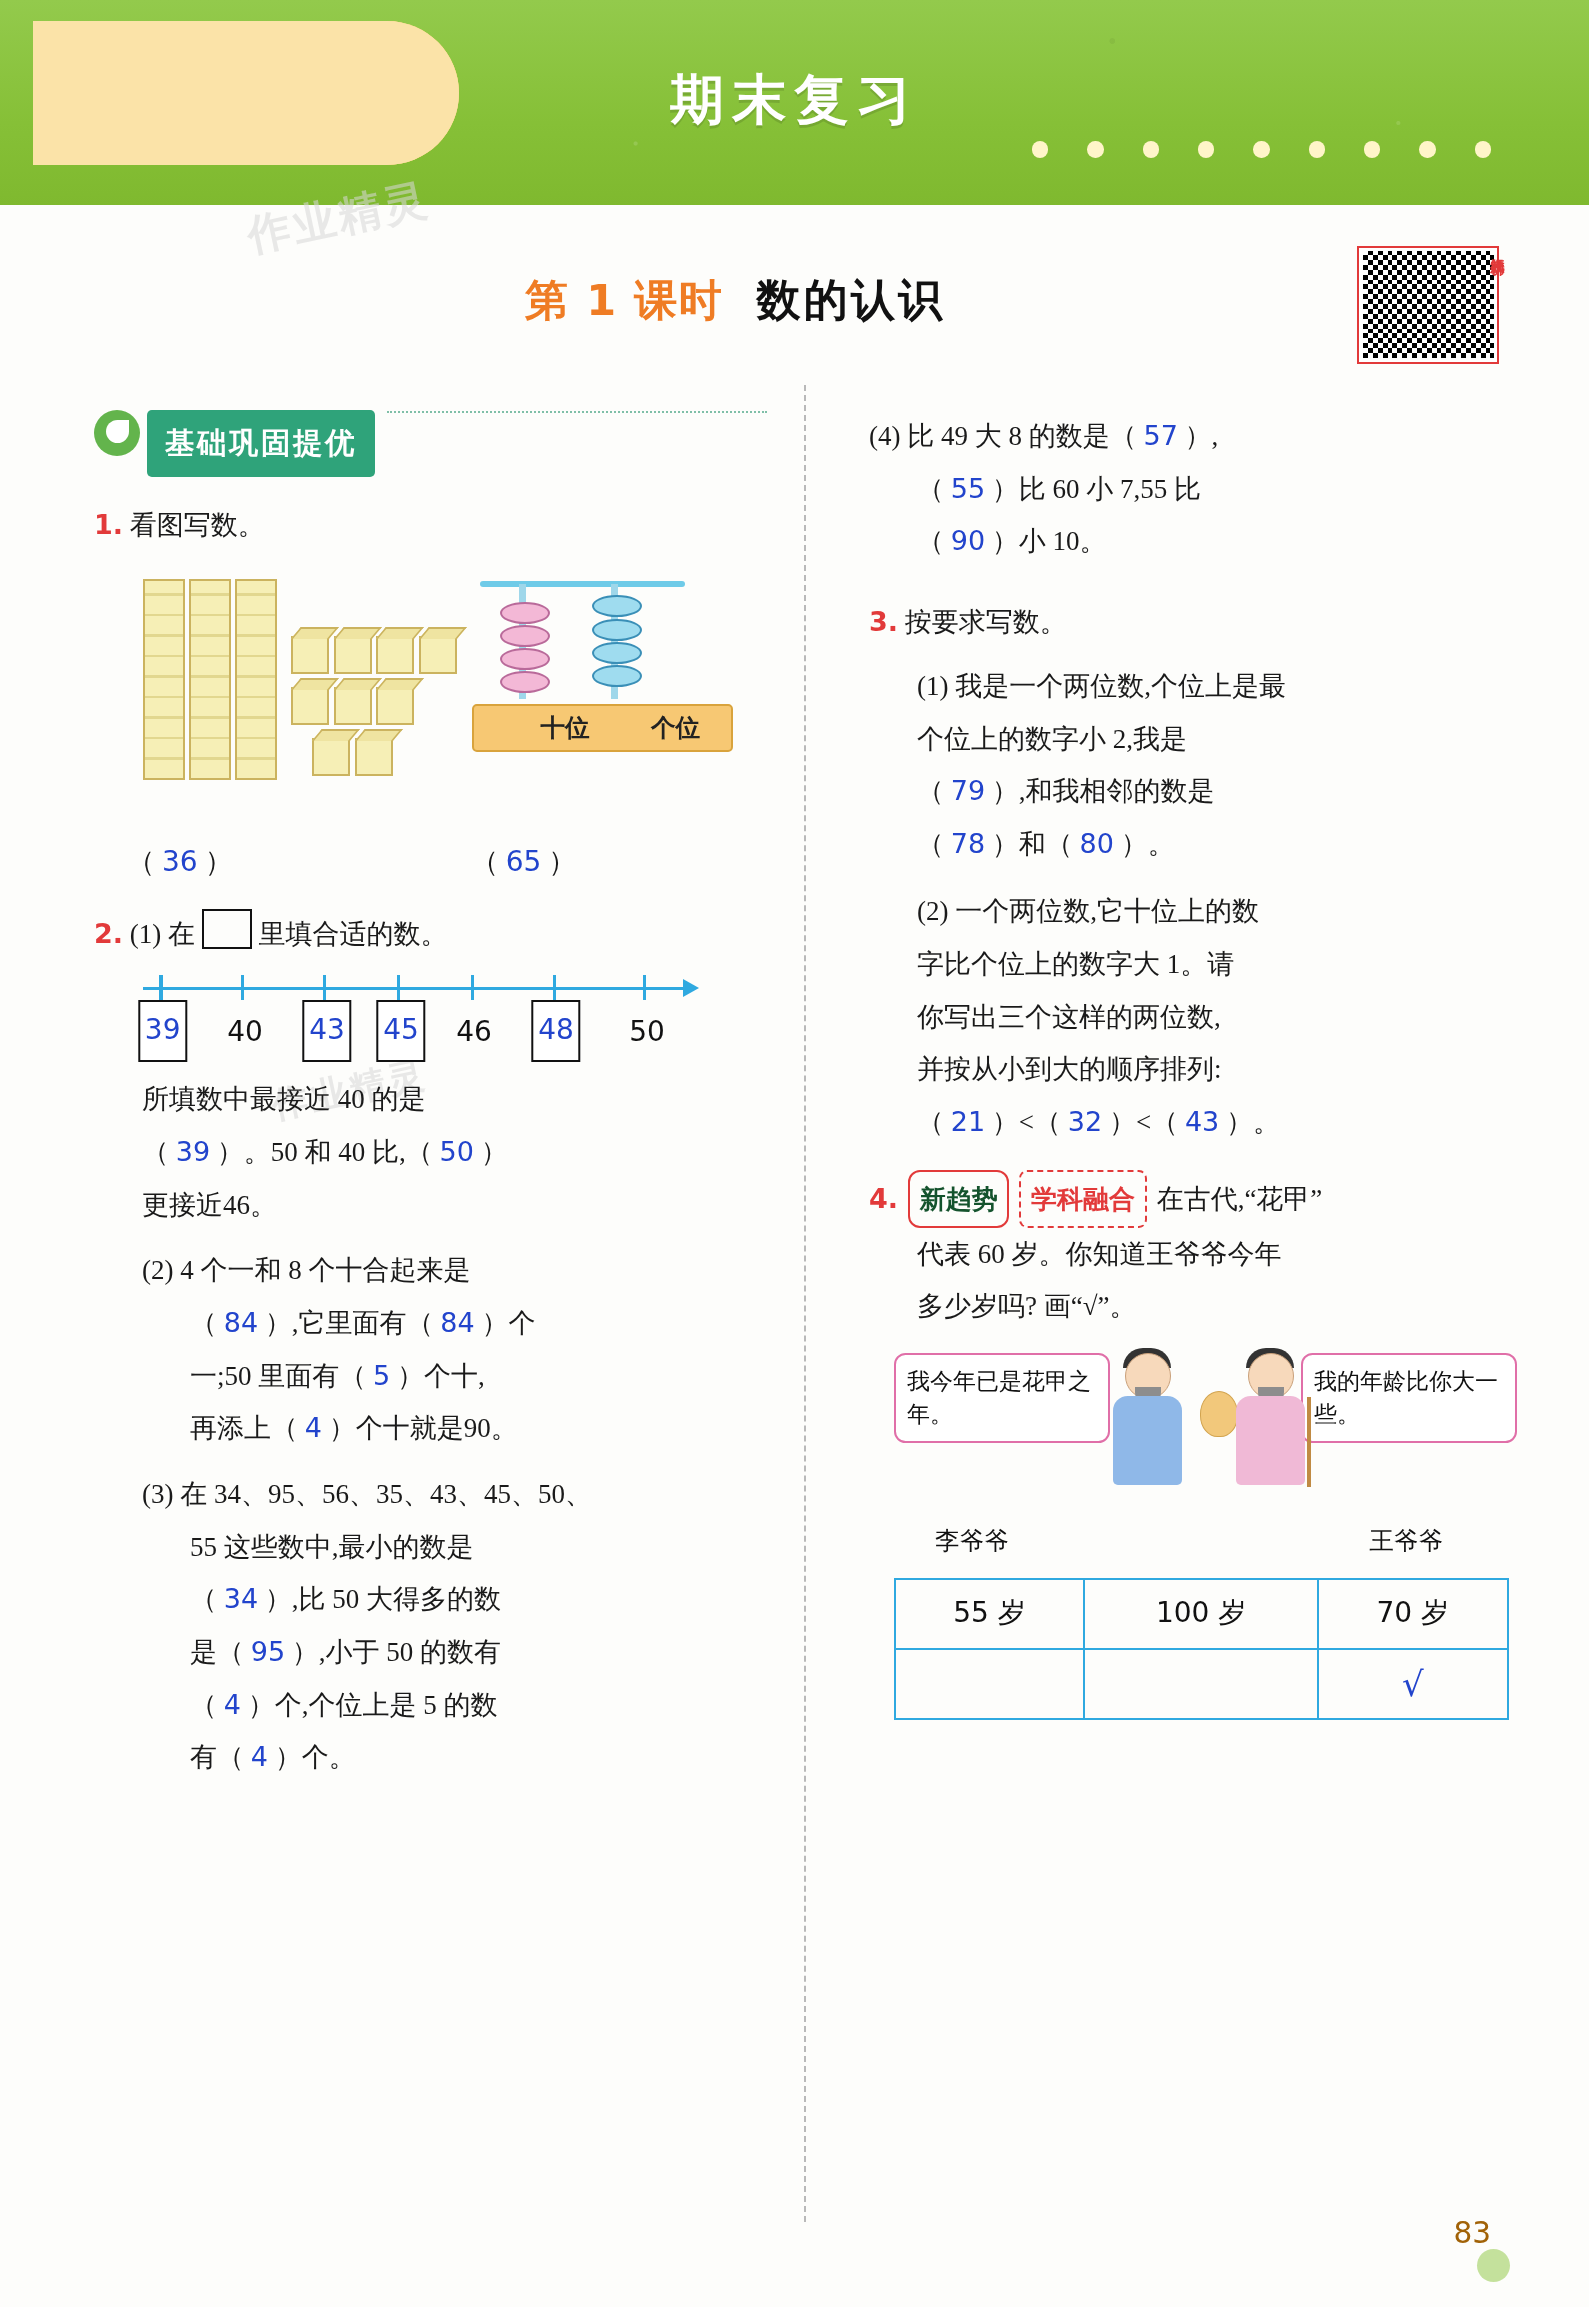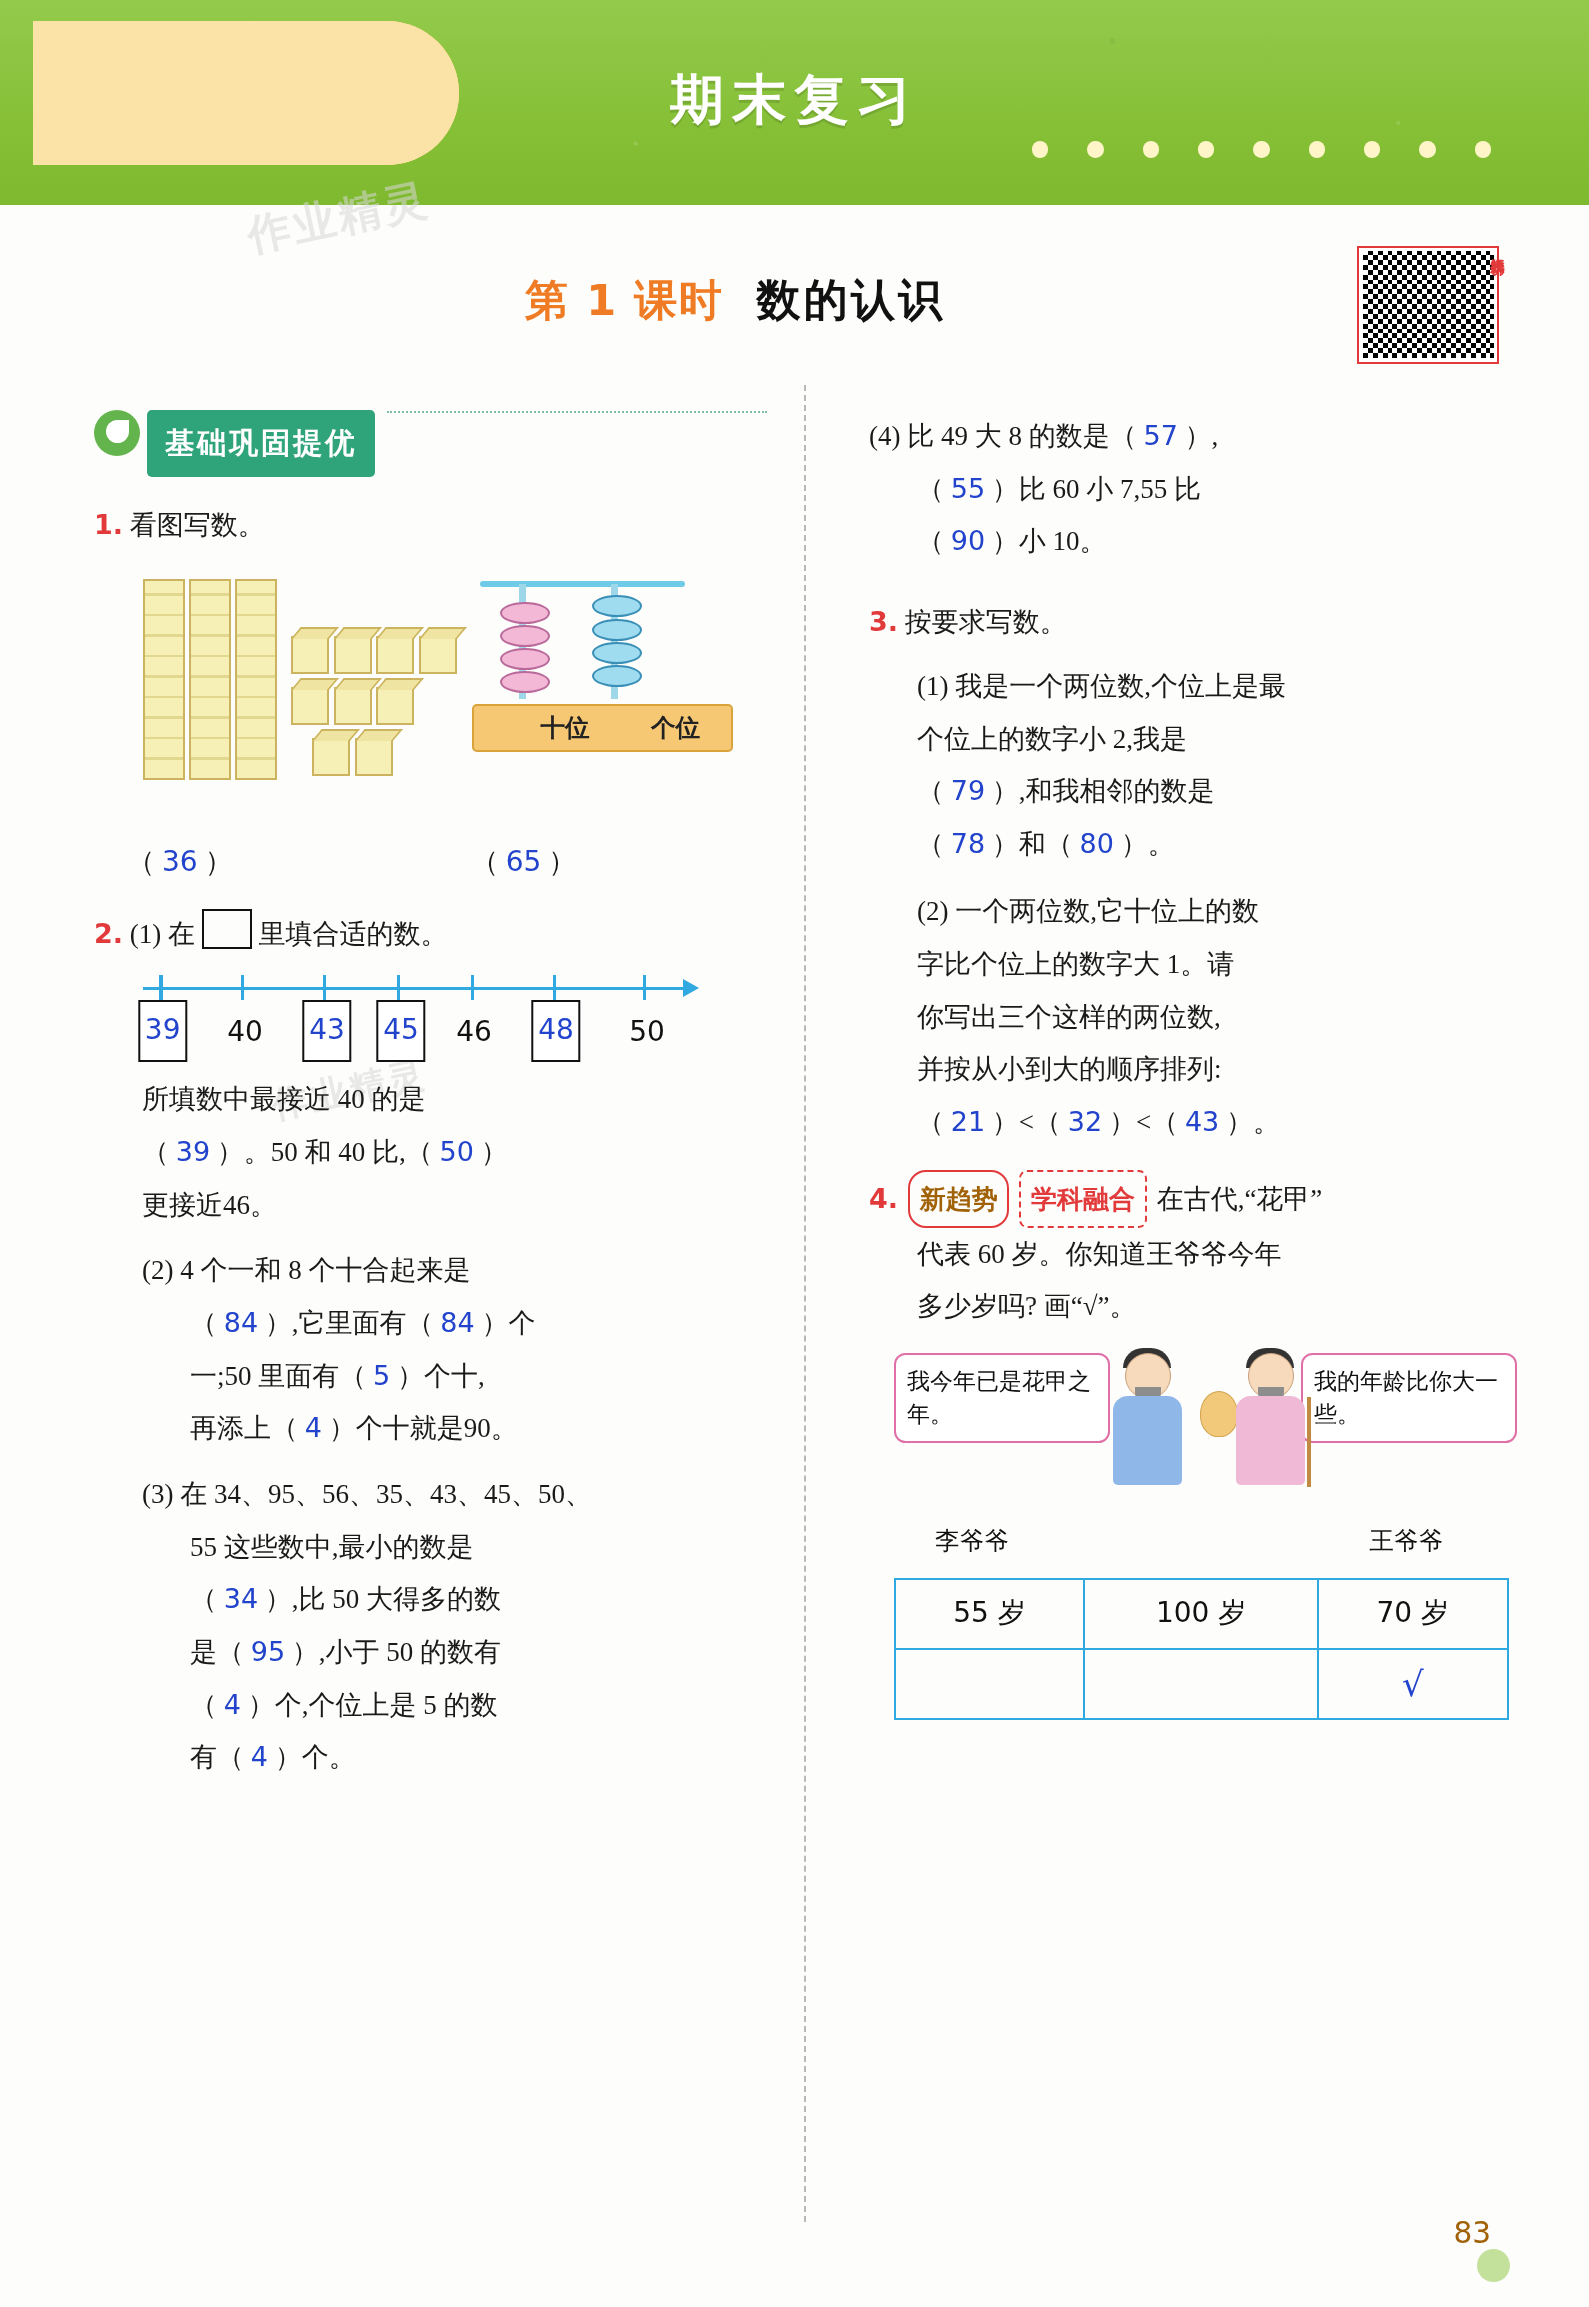--- a/index.html
+++ b/index.html
@@ -220,22 +220,22 @@
     border-collapse:collapse;margin:13px 0 0 24.6px;width:615px;
   }
   table.choice td{
     border:2.5px solid #2fa9e0;height:66px;text-align:center;
     font-size:28px;color:#111;font-family:"DejaVu Sans", sans-serif;
   }
   table.choice td.tick{color:#2244cc;font-size:34px;}
   
   .tag-row{display:flex;align-items:center;gap:9.8px;flex-wrap:wrap;}
   .tag-red{
-    color:#a16207;font-weight:bold;font-size:26px;
-    border:2.5px solid #e23a3a;border-radius:18px;padding:1.6px 9.8px;
+    color:#14532d;font-weight:bold;font-size:26px;
+    border:2.5px solid #e23a3a;border-radius:12px;padding:1.6px 9.8px;
     font-family:"DejaVu Sans", sans-serif;
   }
   .tag-out{
     color:#e23a3a;font-weight:bold;font-size:26px;
     border:2.5px dashed #e23a3a;border-radius:8.2px;padding:1.6px 9.8px;
     font-family:"DejaVu Sans", sans-serif;
   }
   .blank-box{
     display:inline-block;width:46px;height:36px;border:2.5px solid #111;vertical-align:-6.6px;
   }

